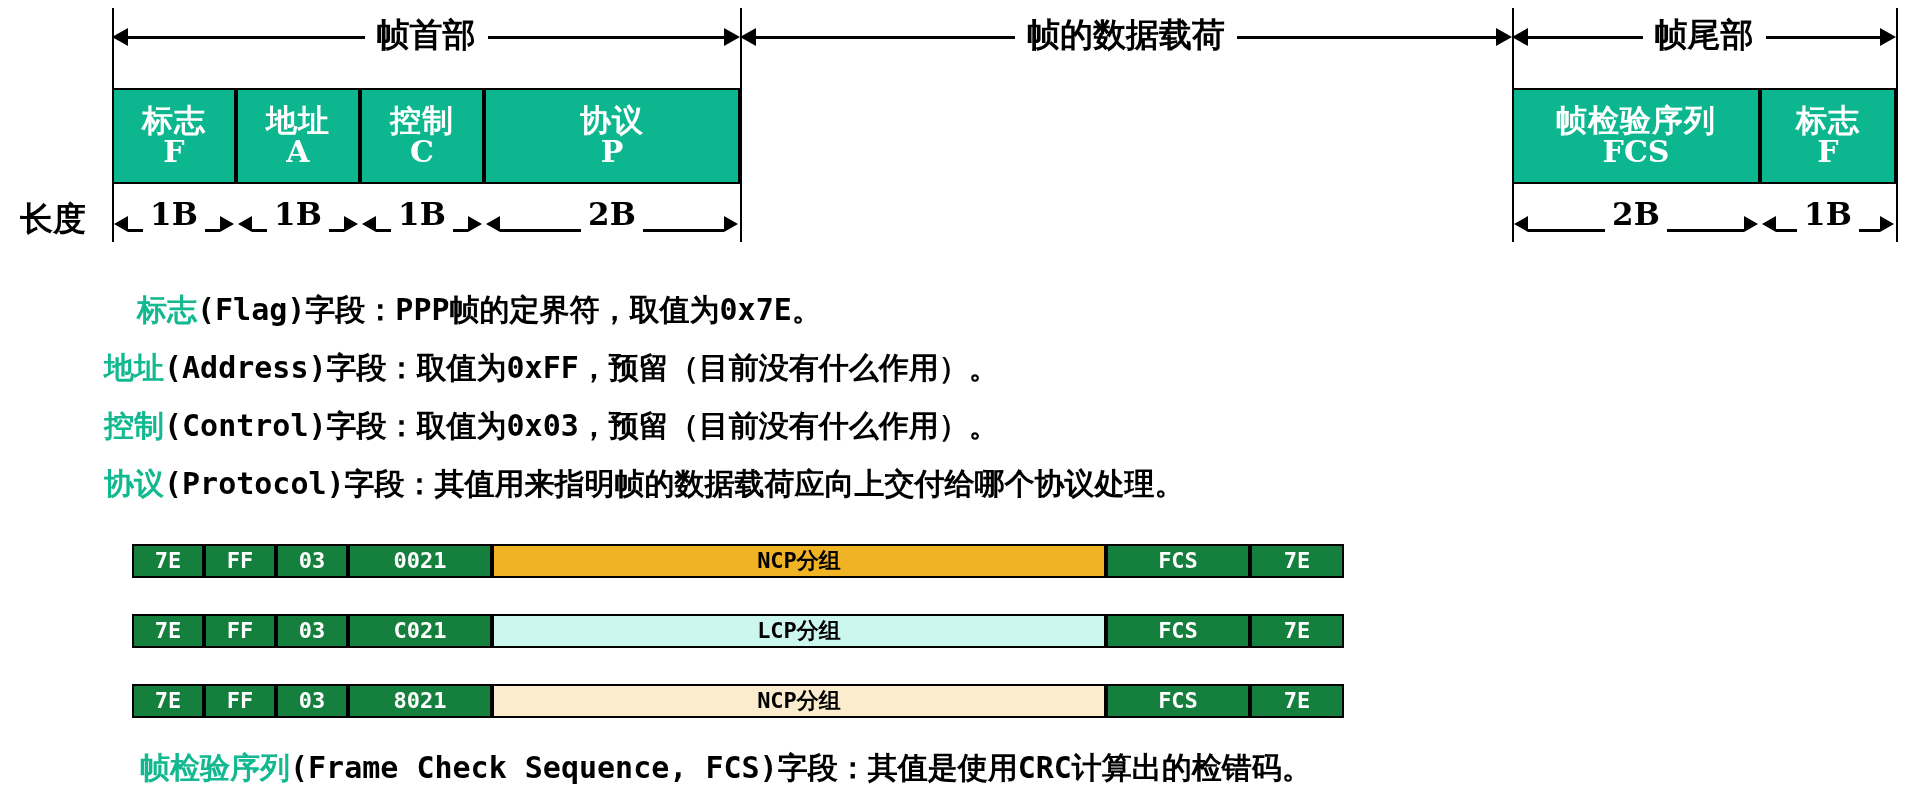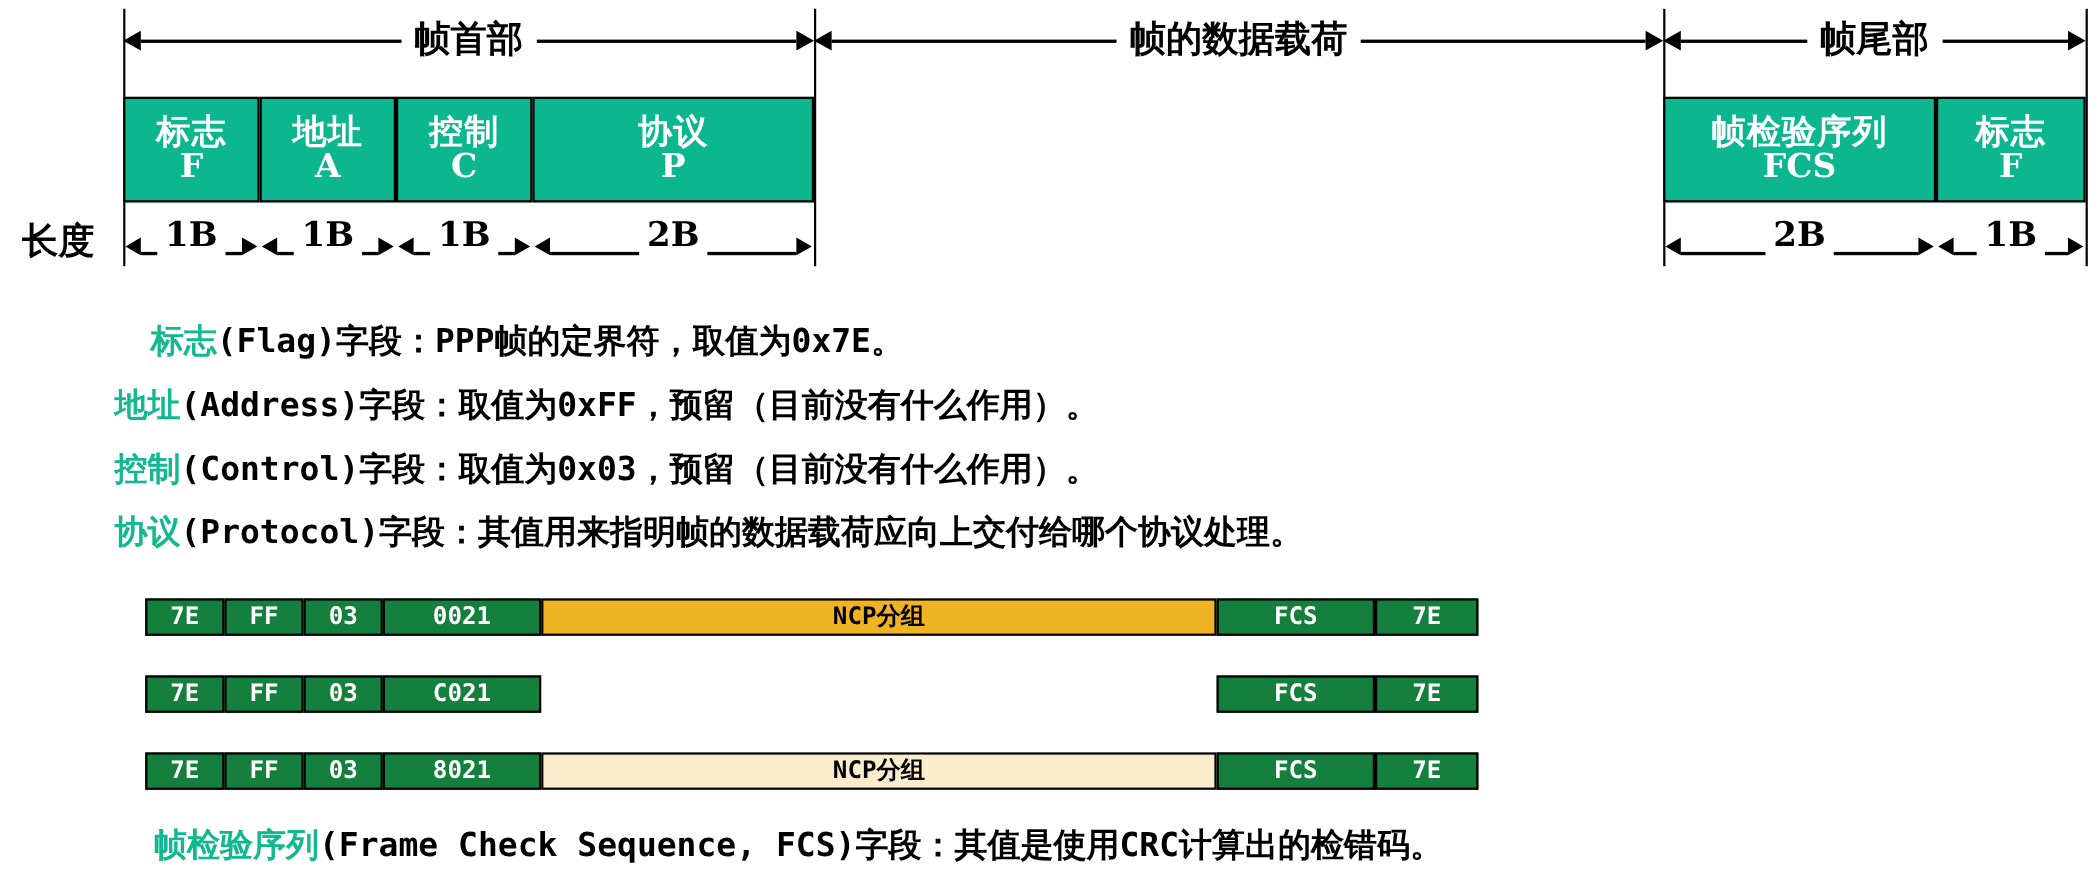--- a/index.html
+++ b/index.html
@@ -249,20 +249,23 @@
     </div>
   <div class="cell hdr" style="left:72px;width:72px;">
       <span>FF</span>
     </div>
   <div class="cell hdr" style="left:144px;width:72px;">
       <span>03</span>
     </div>
   <div class="cell hdr" style="left:216px;width:144px;text-align:center;">
       <span>C021</span>
     </div>
+  <div class="cell lcp" style="left:360px;width:614px;">
+      <span>LCP分组</span>
+    </div>
   <div class="cell hdr" style="left:974px;width:144px;">
       <span>FCS</span>
     </div>
   <div class="cell hdr" style="left:1118px;width:94px;">
       <span>7E</span>
     </div>
 </div>
 
 <div class="exbar" style="left:132px;top:684px;width:1400px;">
   <div class="cell hdr" style="left:0px;width:72px;">

